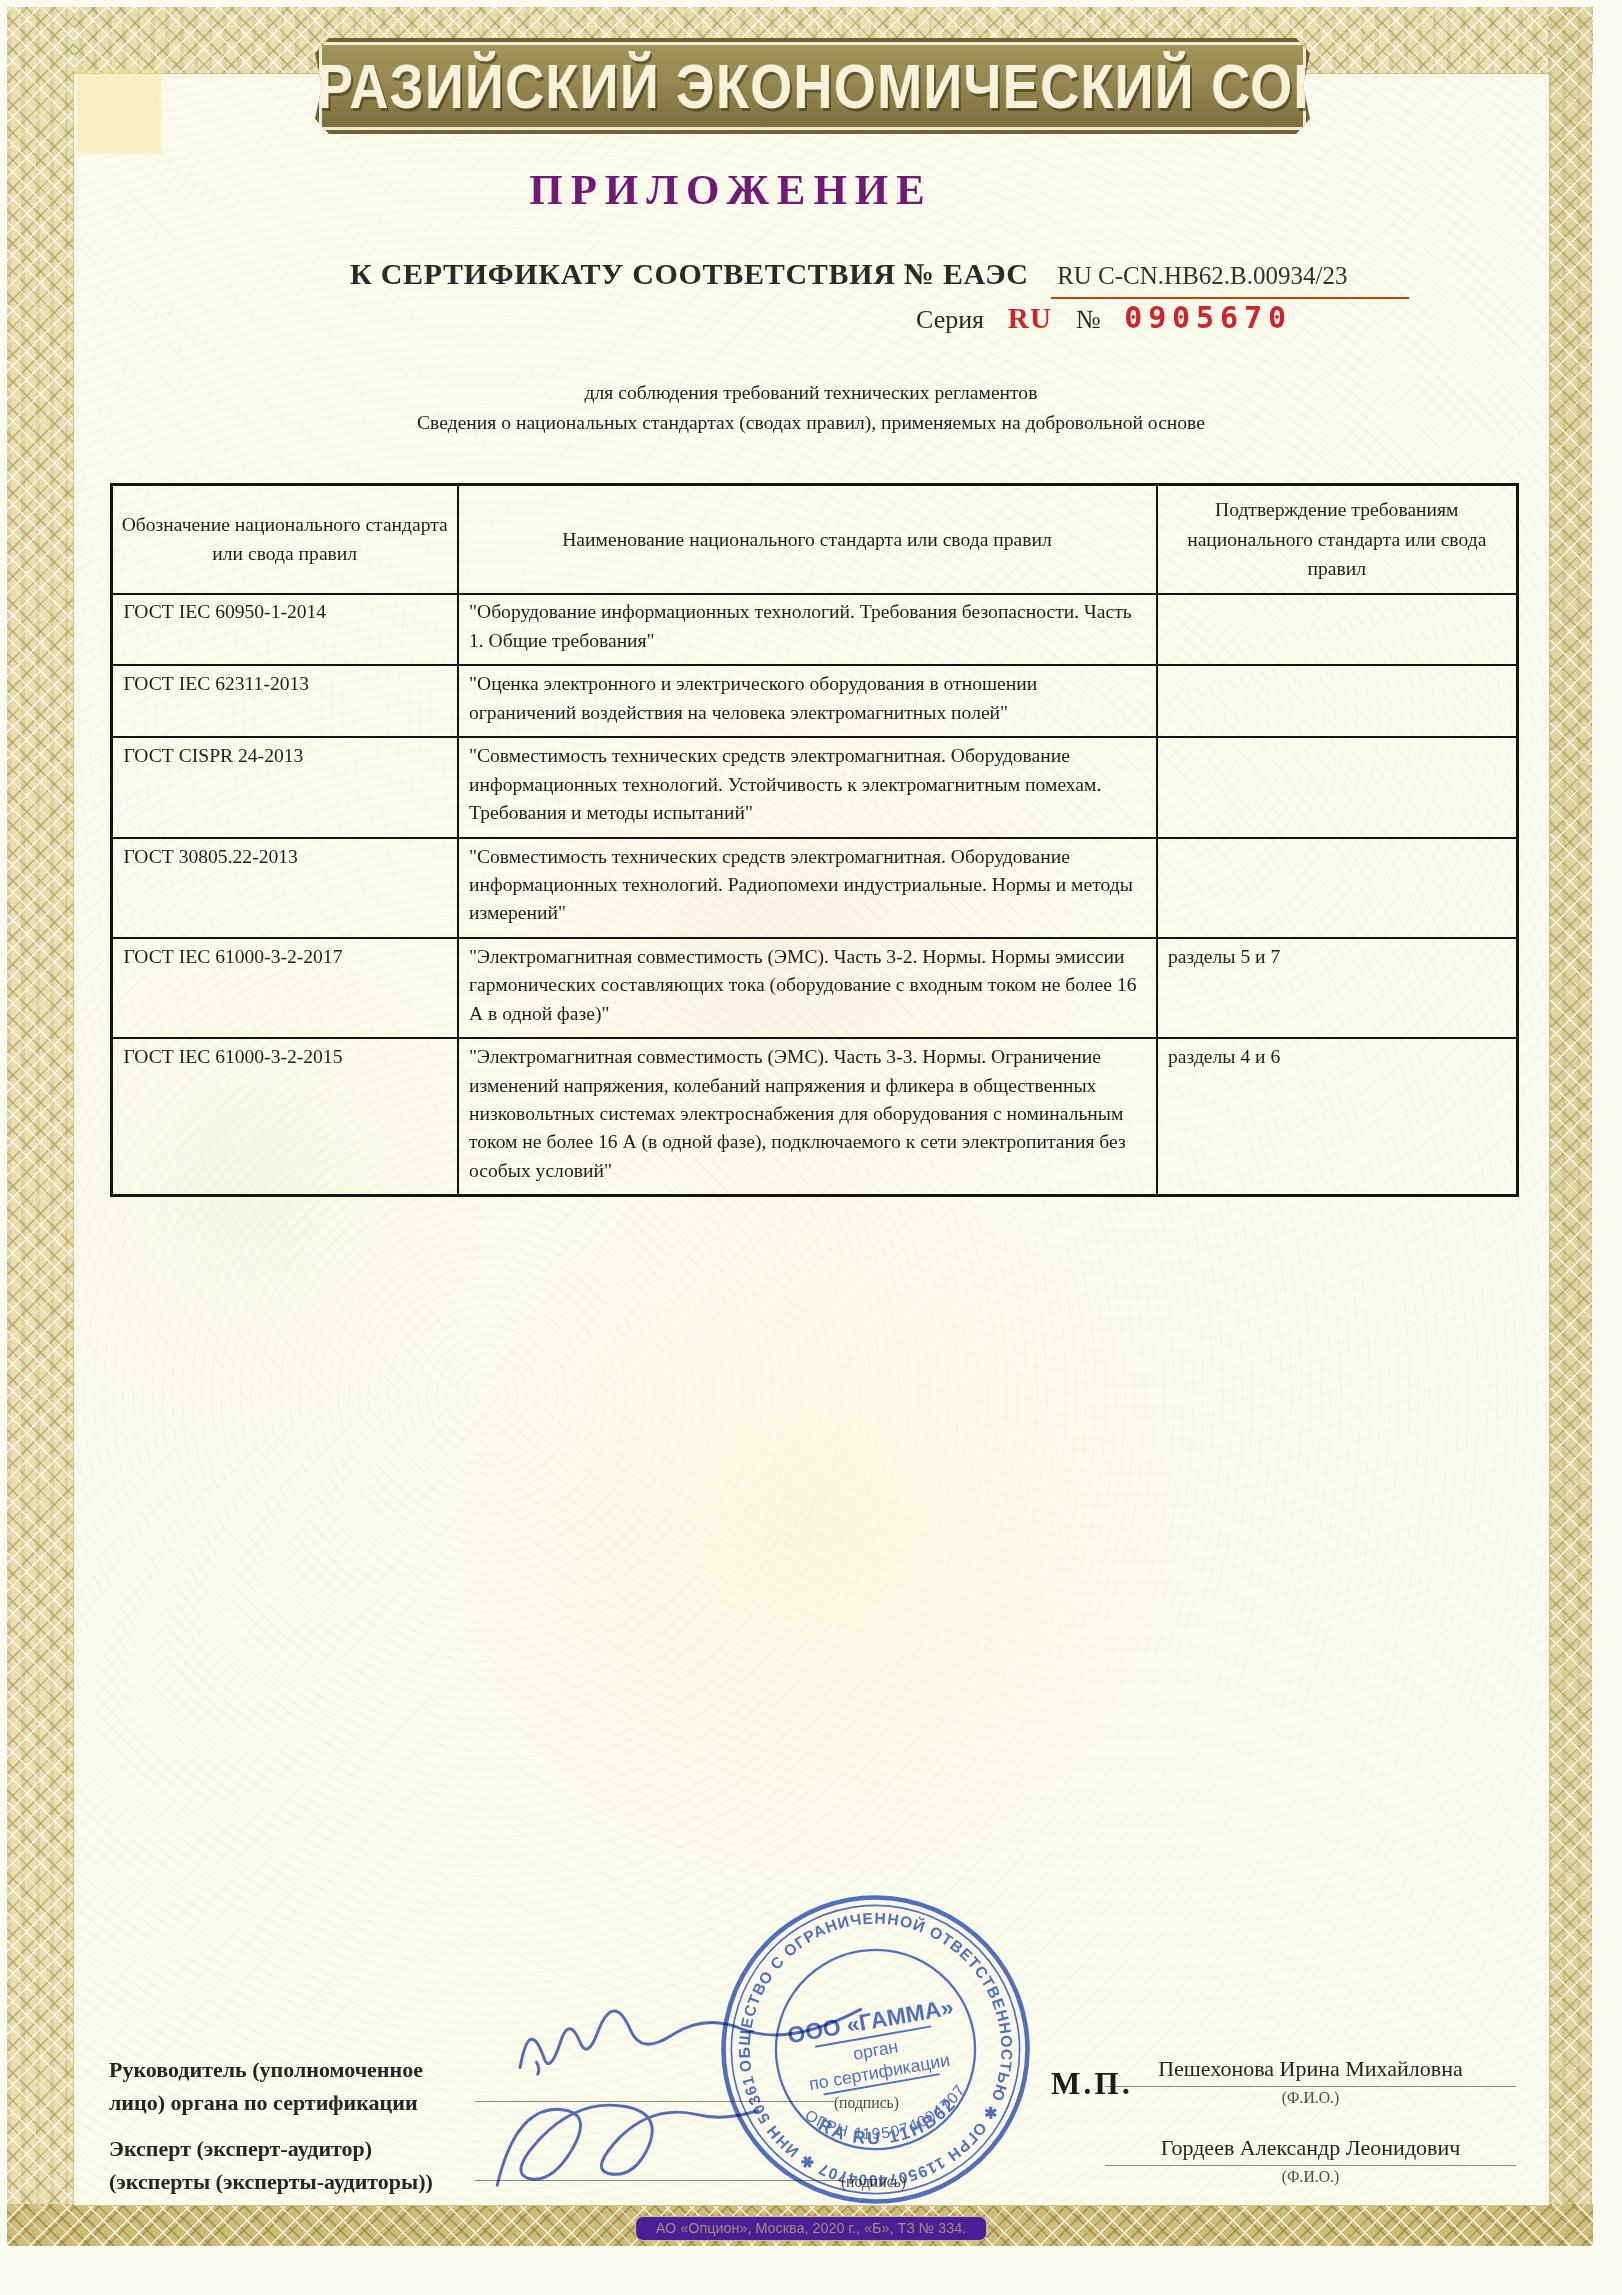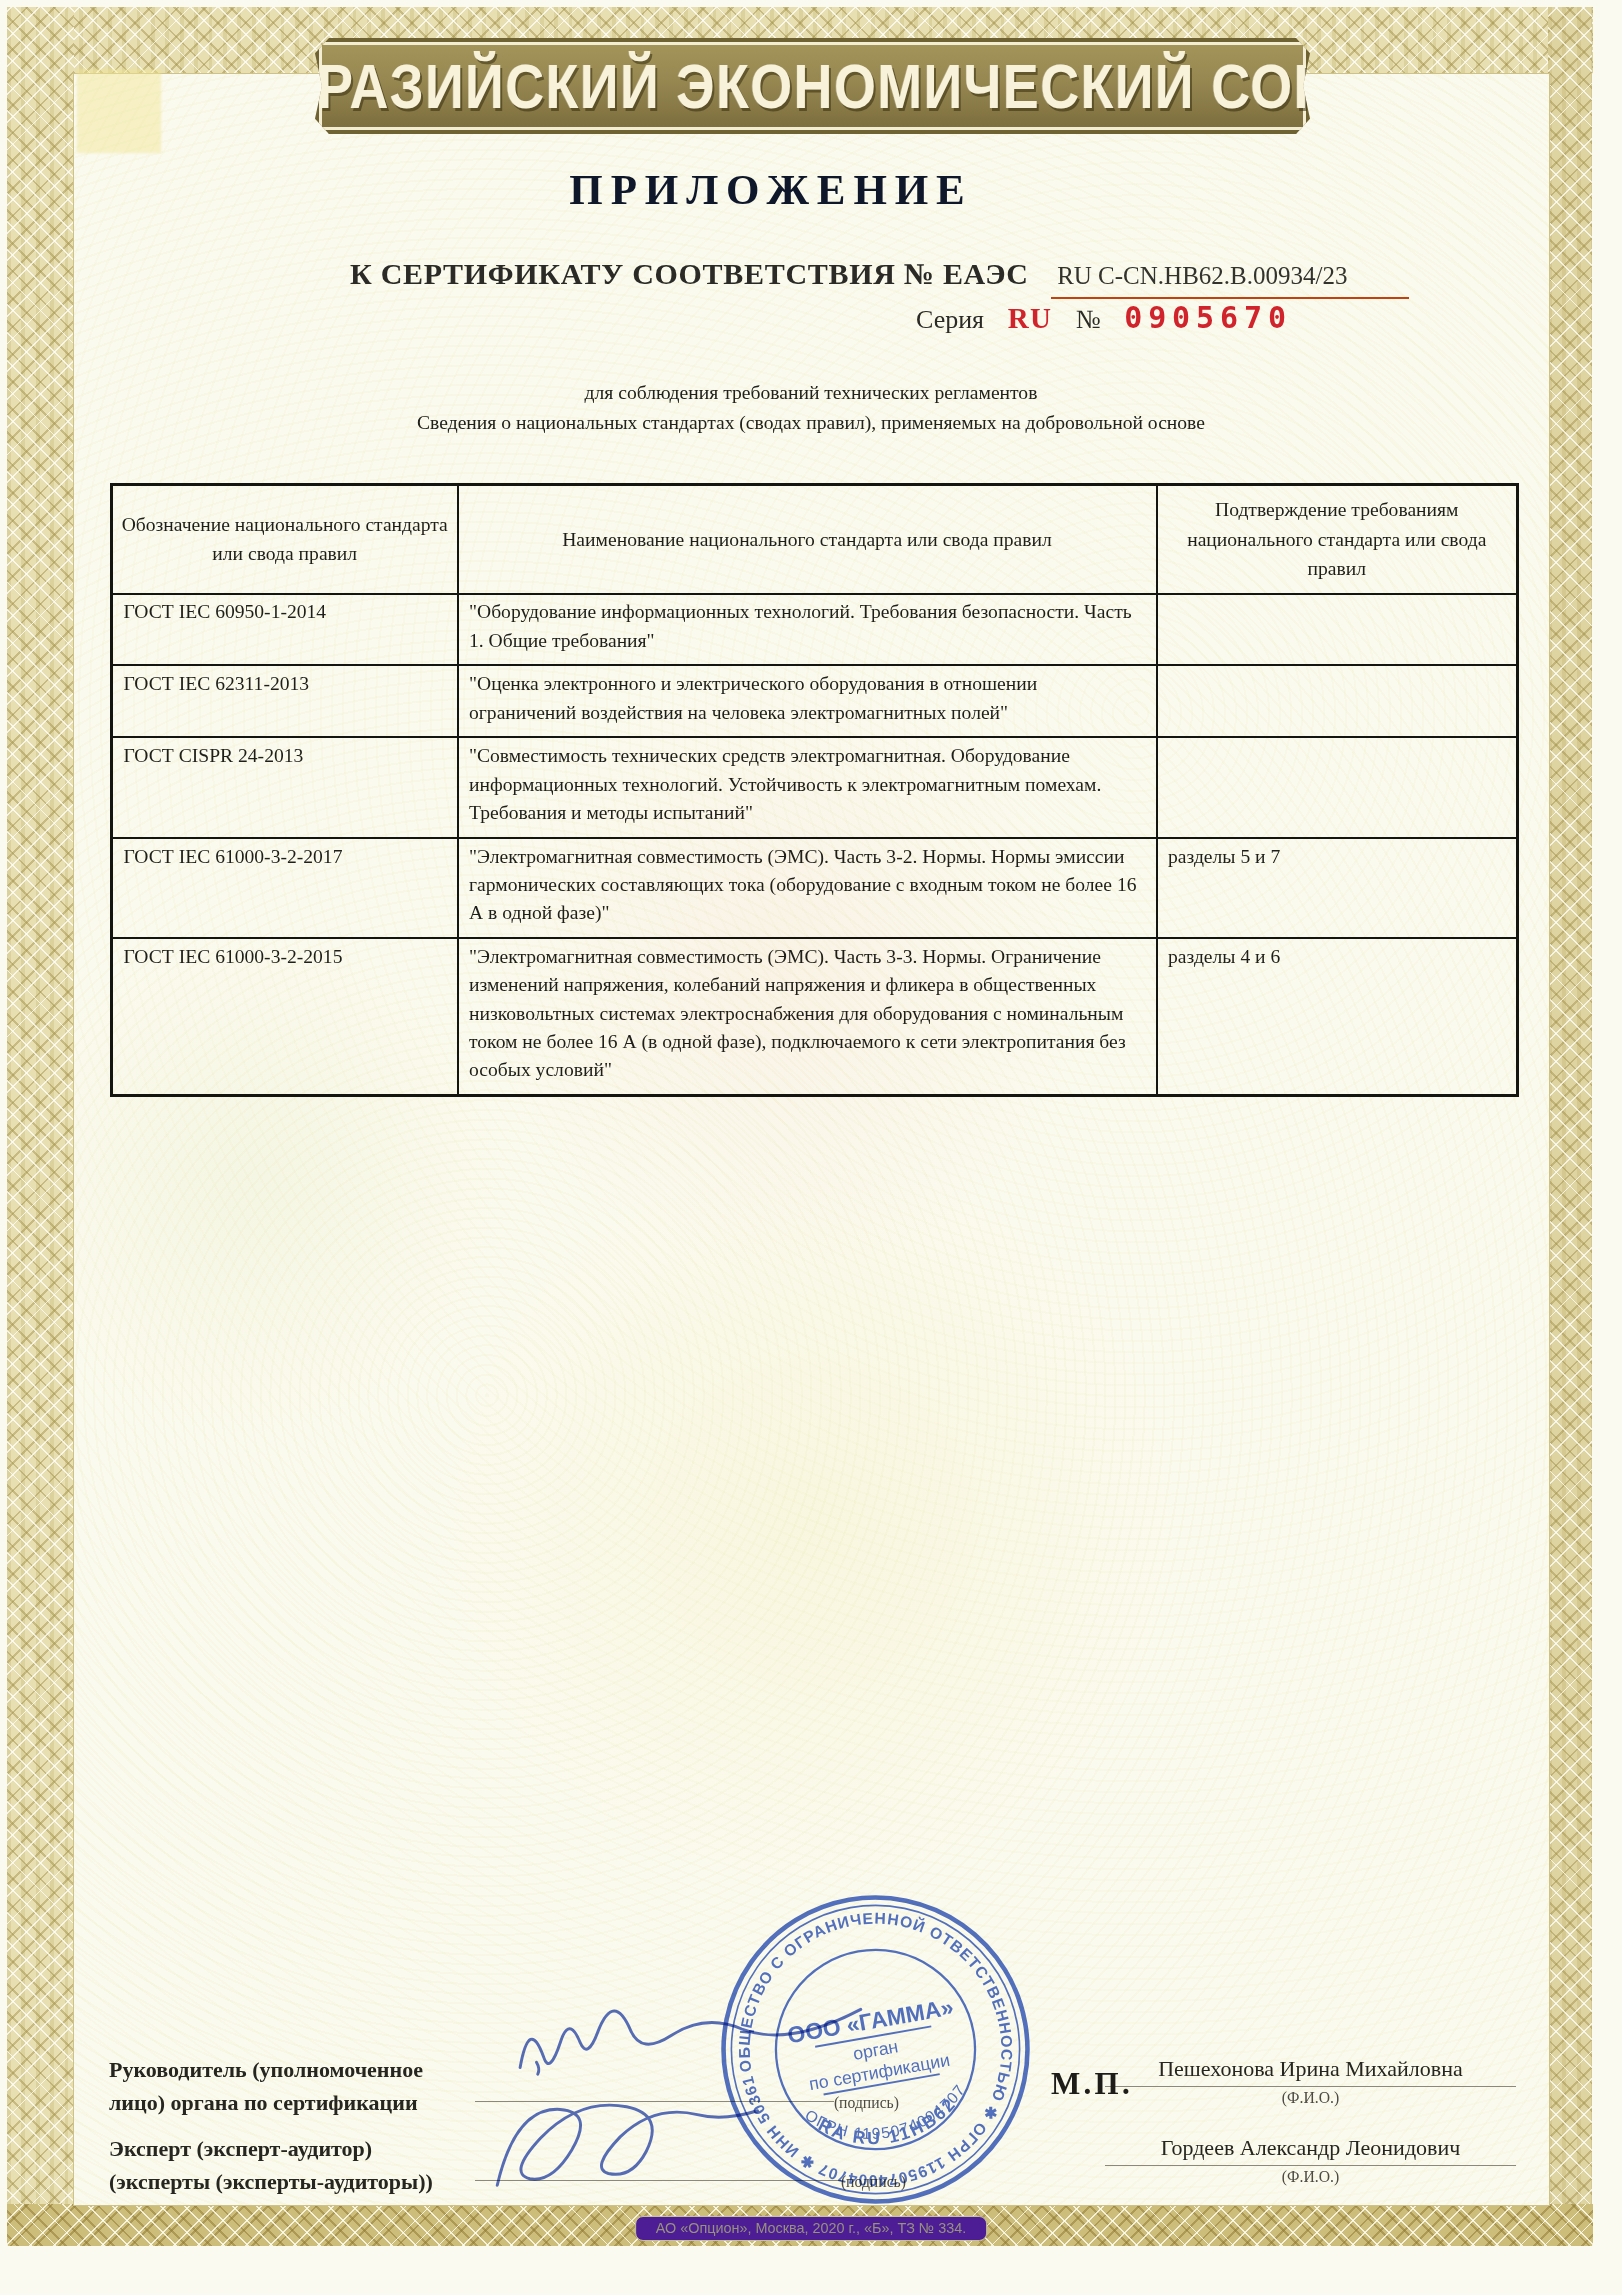--- a/index.html
+++ b/index.html
@@ -48,21 +48,21 @@
     box-shadow:0 3.9px 6.5px rgba(90,78,35,.35);}
   .banner-inner{position:absolute;inset:3.9px;border:3.9px solid #f3edd4;
     background:linear-gradient(180deg,#a3945a 0%,#968751 45%,#7d6f3e 100%);
     display:flex;align-items:center;justify-content:center;}
   .banner-text{font-family:"Liberation Sans",sans-serif;font-weight:bold;font-size:54px;
     letter-spacing:1.3px;color:#f8f2da;white-space:nowrap;transform:scaleY(1.18);
     text-shadow:2px 2.6px 0 rgba(55,45,15,.55),-0.7px -0.7px 0 rgba(255,255,255,.25);}
 
   
   .doc-title{position:absolute;left:0;top:165px;width:1462px;text-align:center;
-    font-size:43px;font-weight:bold;letter-spacing:7.9px;color:#0f172a;margin-left:40px;}
+    font-size:43px;font-weight:bold;letter-spacing:7.9px;color:#701a75;}
   .cert-line{position:absolute;left:350px;top:257px;display:flex;align-items:baseline;gap:22px;white-space:nowrap;}
   .cert-label{font-size:30px;font-weight:bold;letter-spacing:0.7px;color:#2b2a26;}
   .cert-number{font-size:25px;color:#33322c;border-bottom:2px solid #c2410c;padding:0 62px 6.5px 6.5px;}
   .series-line{position:absolute;left:916px;top:300px;display:flex;align-items:baseline;gap:23.6px;white-space:nowrap;}
   .series-label{font-size:26px;color:#2b2a26;}
   .series-ru{font-size:29px;font-weight:bold;color:#d0232b;letter-spacing:1.3px;}
   .series-no{font-size:26px;color:#2b2a26;}
   .series-digits{font-family:"DejaVu Sans Mono",monospace;font-size:30px;font-weight:bold;
     color:#d0232b;letter-spacing:5.9px;text-align:right;}
 
@@ -167,20 +167,25 @@
         <td></td>
       </tr>
       <tr>
         <td>ГОСТ IEC 62311-2013</td>
         <td>"Оценка электронного и электрического оборудования в отношении ограничений воздействия на человека электромагнитных полей"</td>
         <td></td>
       </tr>
       <tr>
         <td>ГОСТ CISPR 24-2013</td>
         <td>"Совместимость технических средств электромагнитная. Оборудование информационных технологий. Устойчивость к электромагнитным помехам. Требования и методы испытаний"</td>
+        <td></td>
+      </tr>
+      <tr>
+        <td>ГОСТ 30805.22-2013</td>
+        <td>"Совместимость технических средств электромагнитная. Оборудование информационных технологий. Радиопомехи индустриальные. Нормы и методы измерений"</td>
         <td></td>
       </tr>
       <tr>
         <td>ГОСТ IEC 61000-3-2-2017</td>
         <td>"Электромагнитная совместимость (ЭМС). Часть 3-2. Нормы. Нормы эмиссии гармонических составляющих тока (оборудование с входным током не более 16 А в одной фазе)"</td>
         <td>разделы 5 и 7</td>
       </tr>
       <tr>
         <td>ГОСТ IEC 61000-3-2-2015</td>
         <td>"Электромагнитная совместимость (ЭМС). Часть 3-3. Нормы. Ограничение изменений напряжения, колебаний напряжения и фликера в общественных низковольтных системах электроснабжения для оборудования с номинальным током не более 16 А (в одной фазе), подключаемого к сети электропитания без особых условий"</td>

